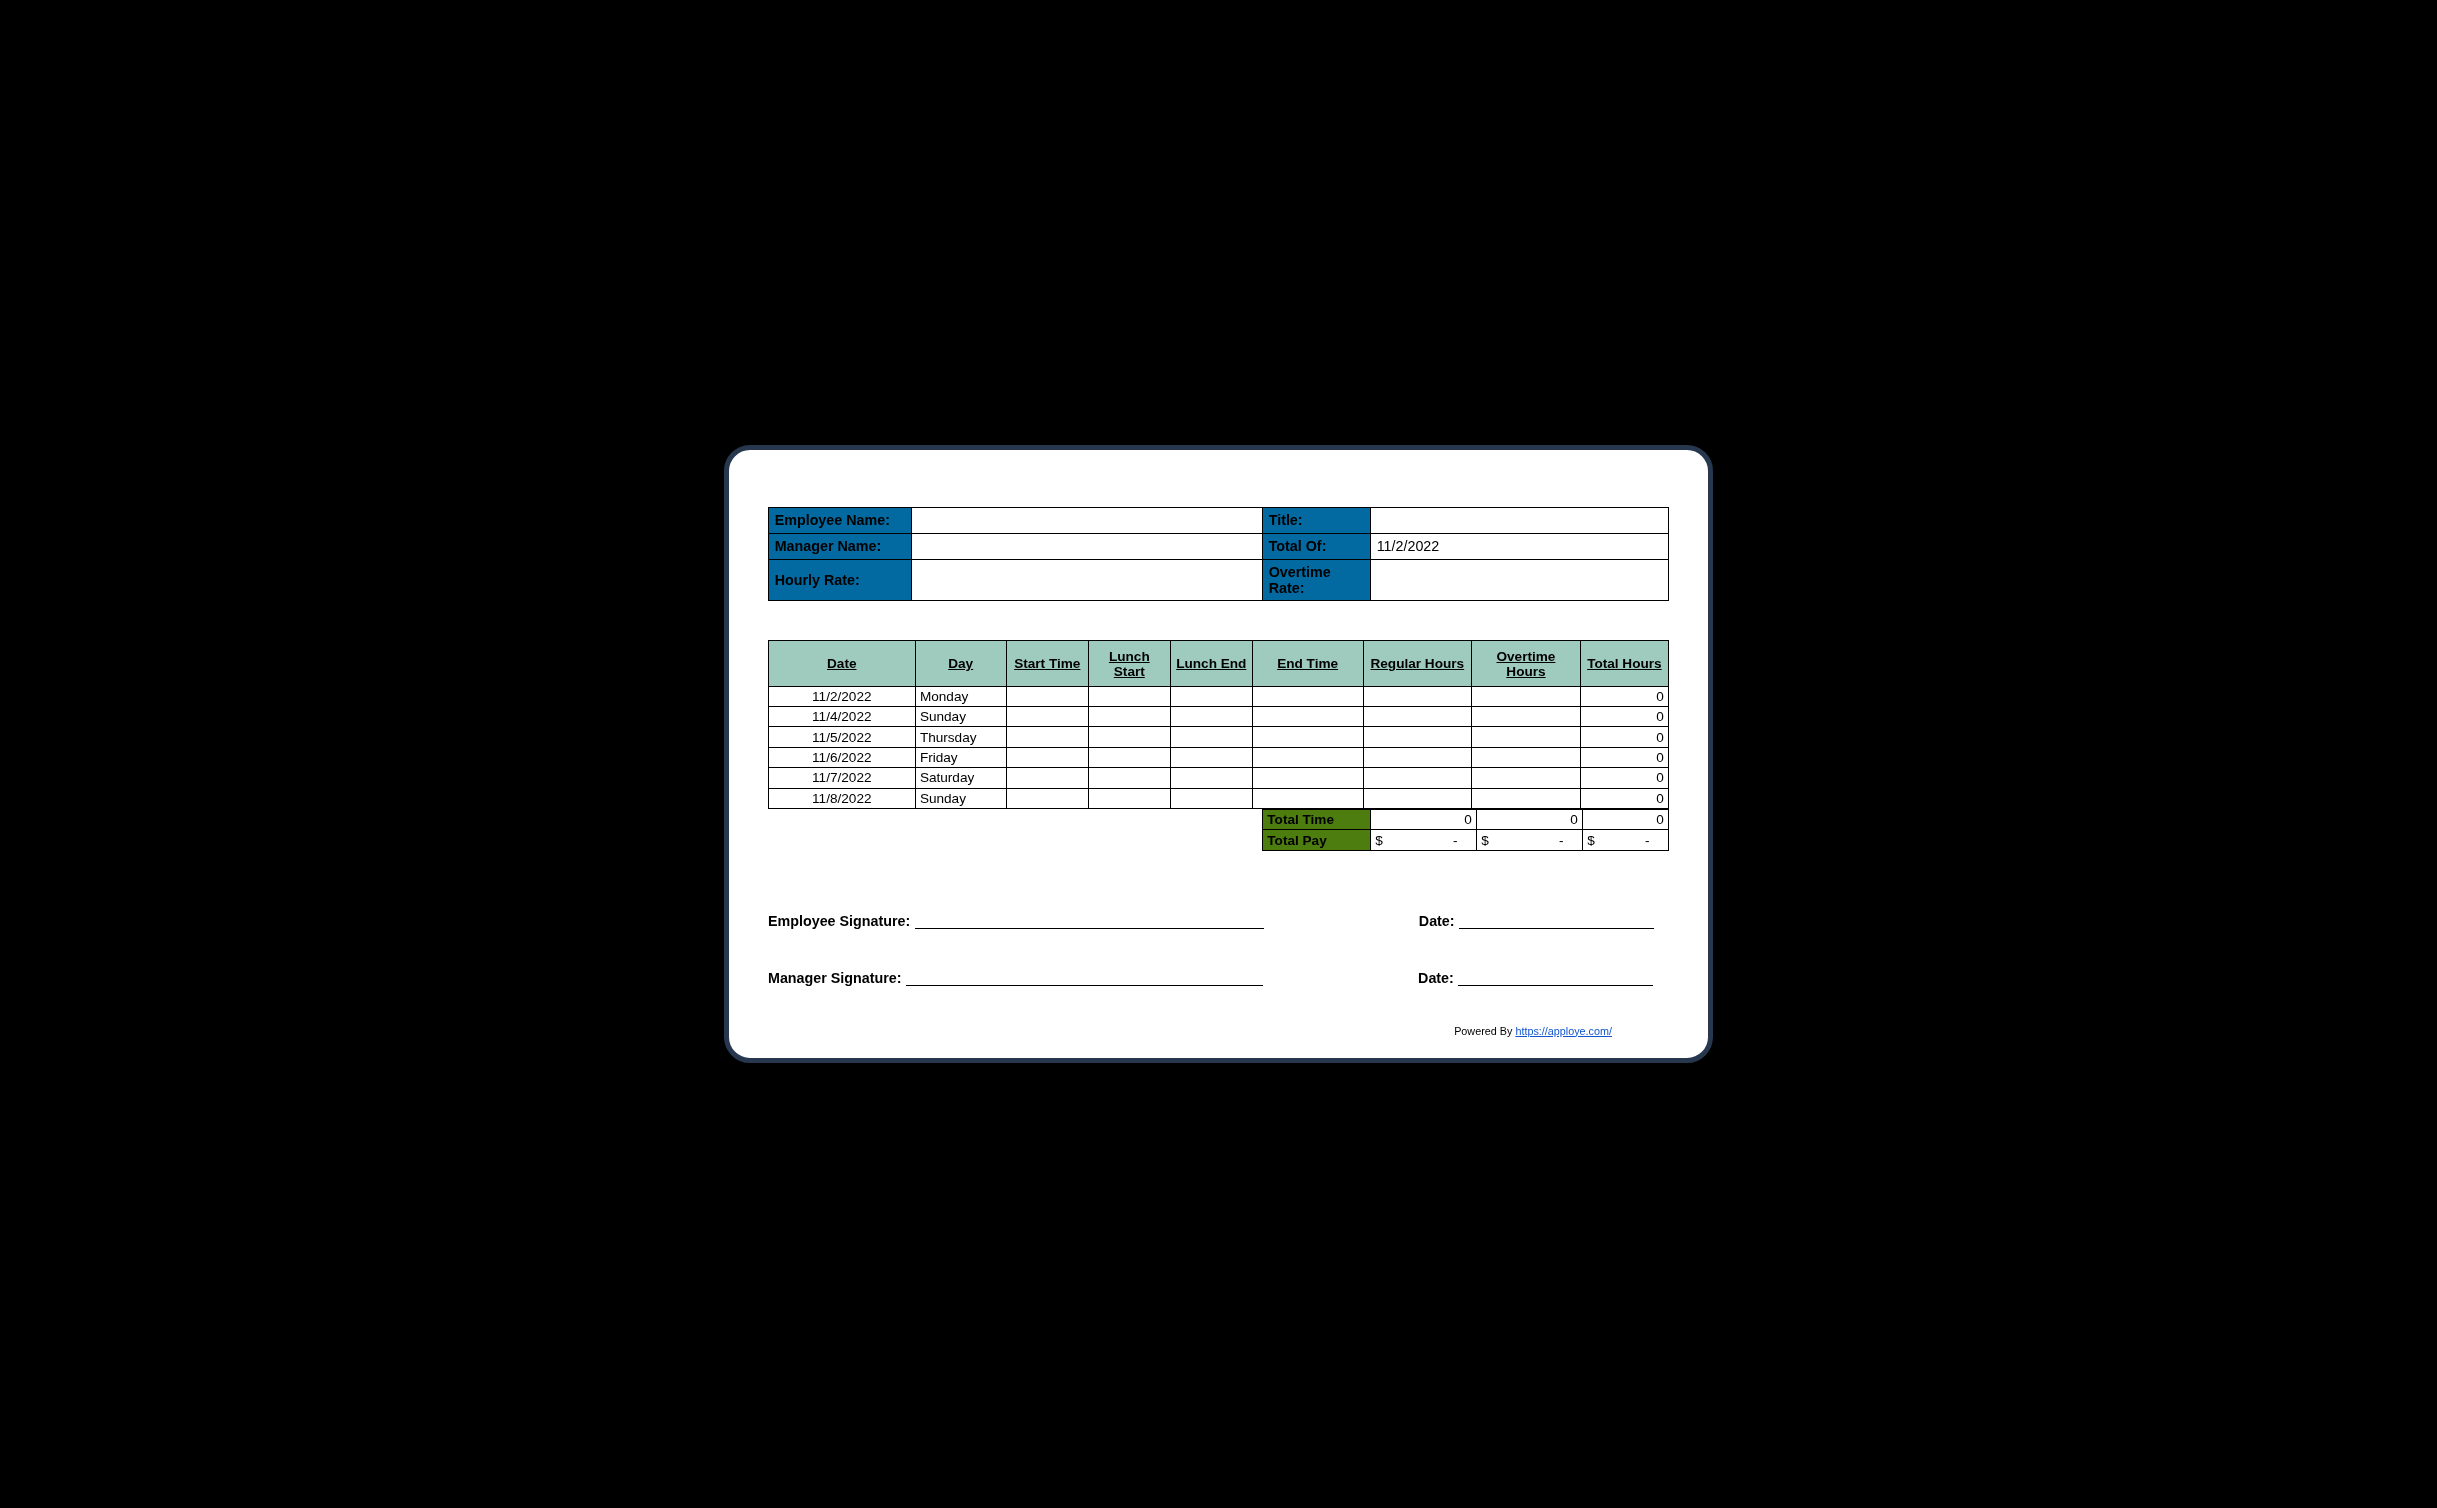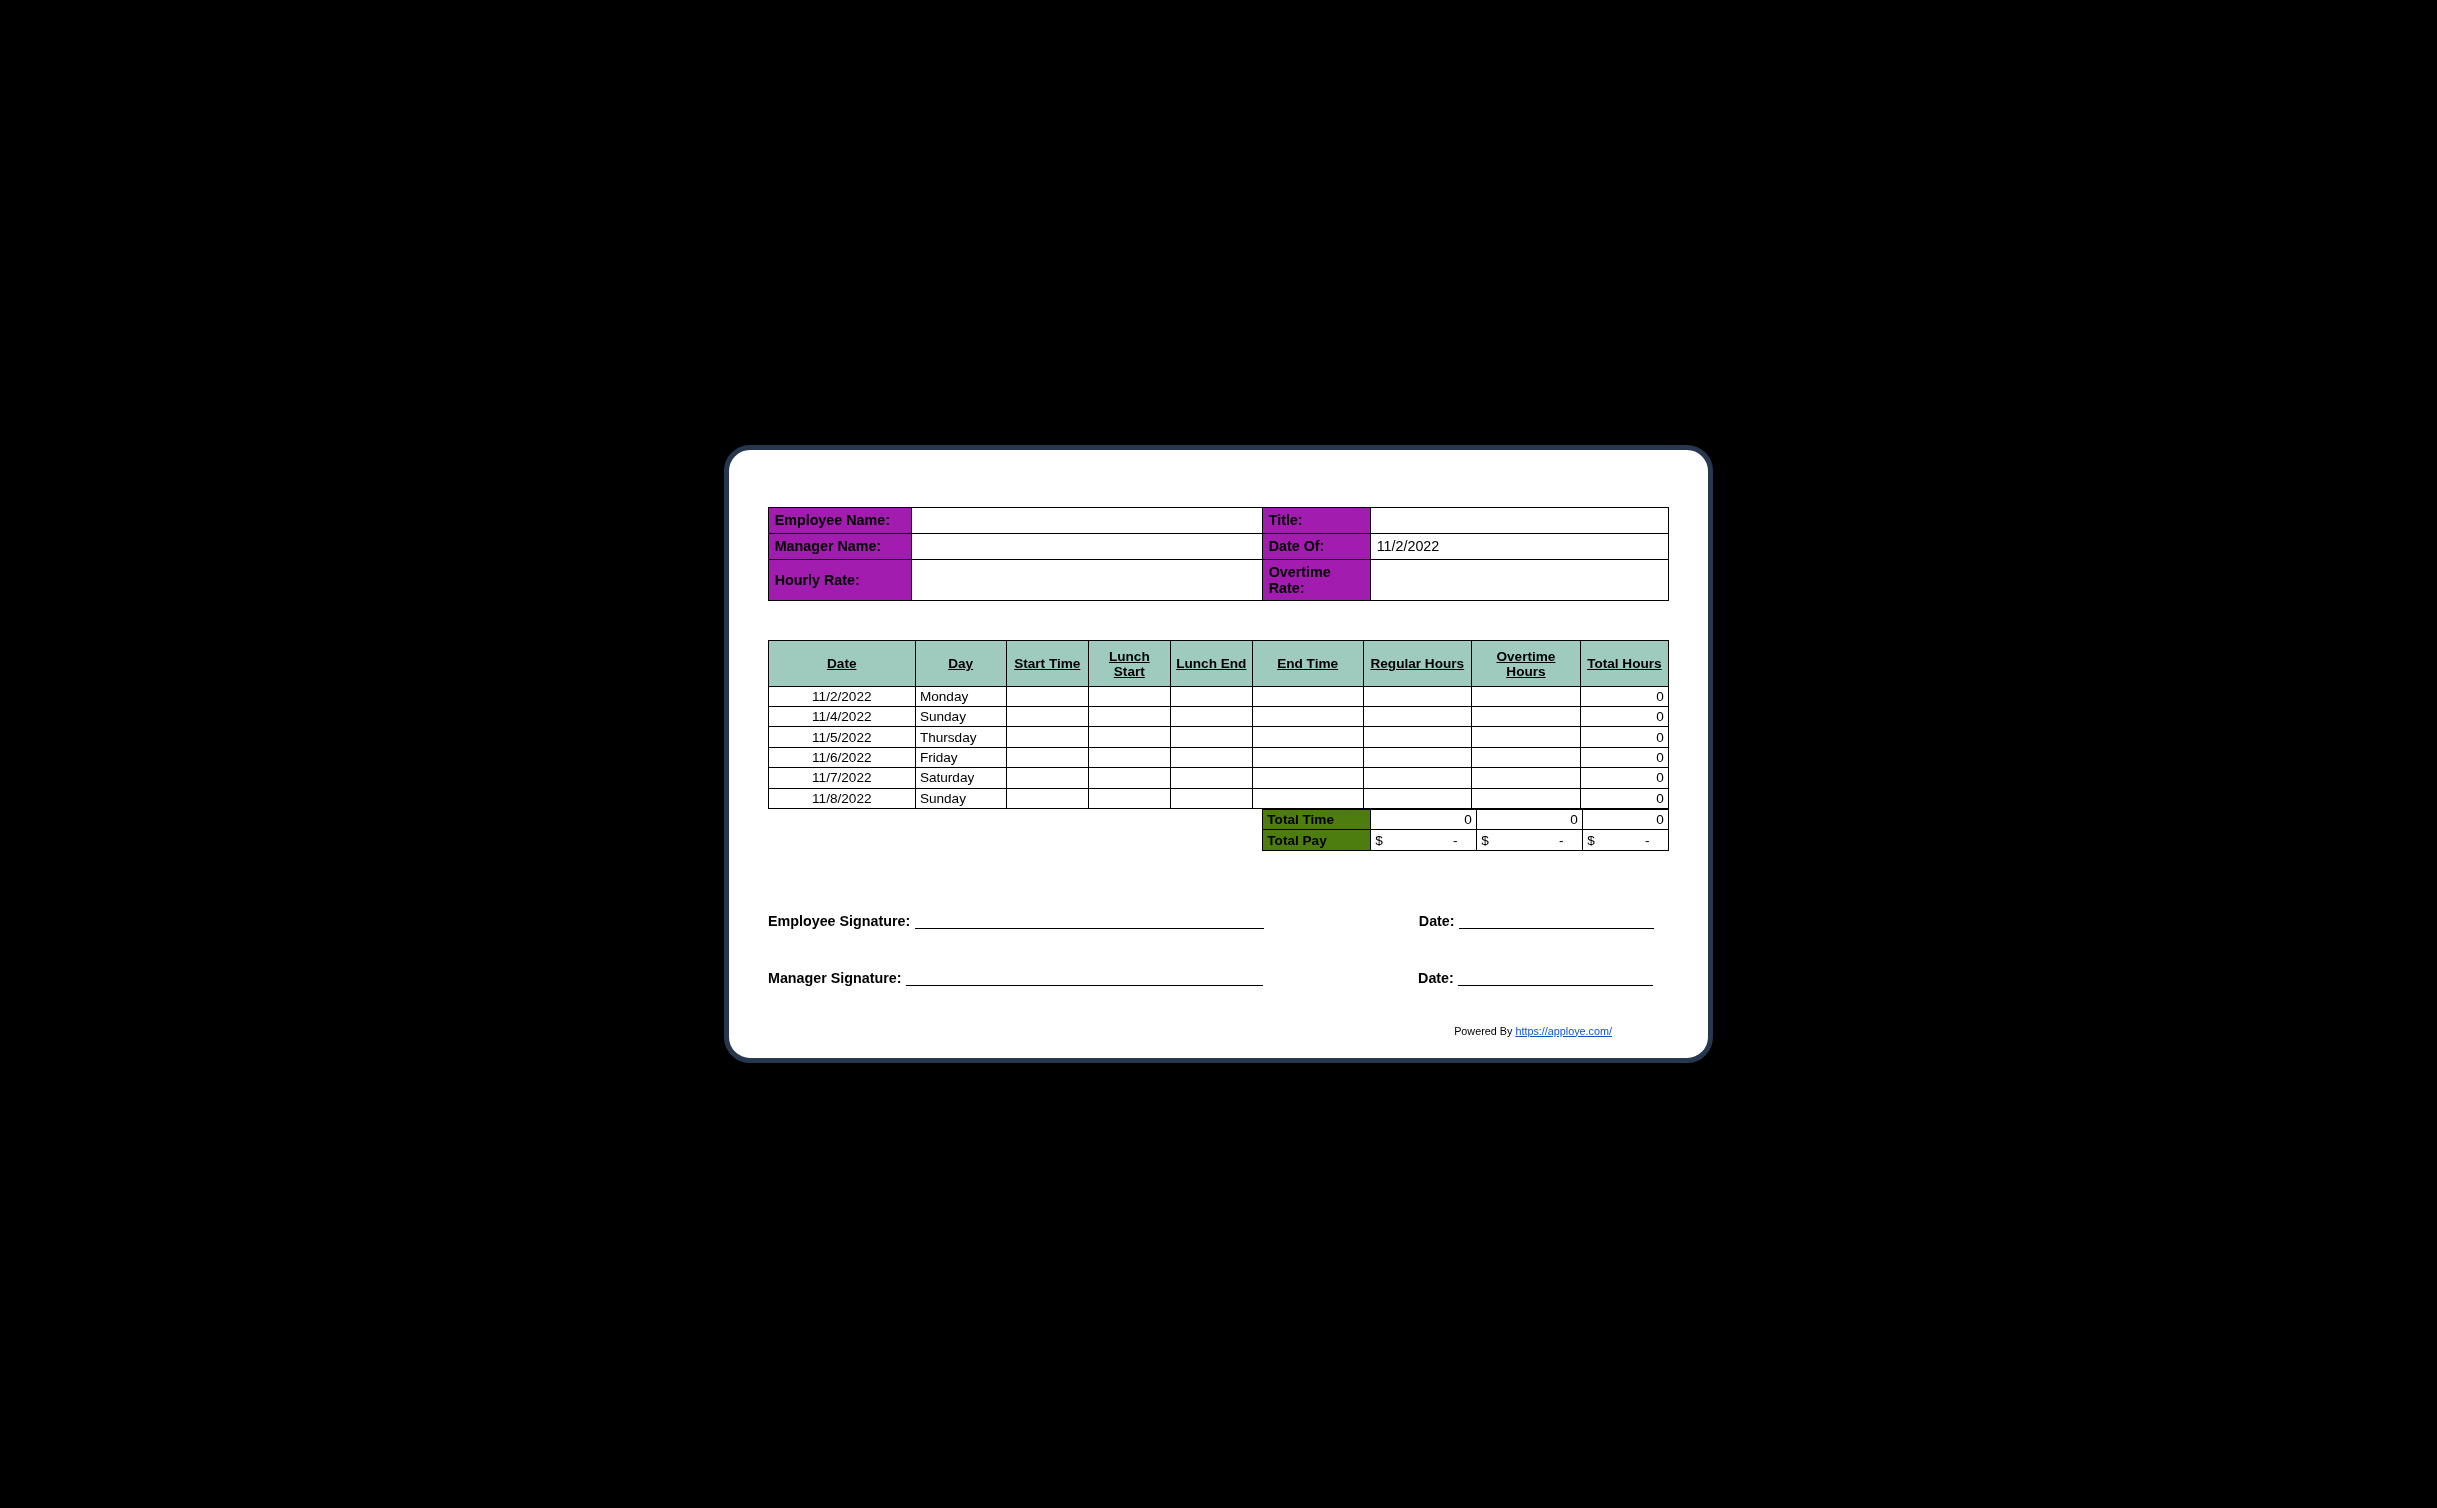--- a/index.html
+++ b/index.html
@@ -29,21 +29,21 @@
     margin-bottom: 39px;
   }
   .info-table td {
     border: 1.4px solid #000;
     padding: 4.3px 5.7px;
     font-size: 14.3px;
     font-weight: bold;
     height: 26px;
   }
   .info-label {
-    background: #a21caf;
+    background: #0369a1;
     width: 143px;
   }
   .info-val {
     font-weight: normal;
     background: #fff;
   }
   .info-val-wide { width: 351px; }
   .info-label2 { width: 108px; }
 
   
@@ -137,21 +137,21 @@
     <tbody>
         <tr>
       <td class="info-label">Employee Name:</td>
       <td class="info-val info-val-wide"></td>
       <td class="info-label info-label2">Title:</td>
       <td class="info-val"></td>
     </tr>
     <tr>
       <td class="info-label">Manager Name:</td>
       <td class="info-val info-val-wide"></td>
-      <td class="info-label info-label2">Date Of:</td>
+      <td class="info-label info-label2">Total Of:</td>
       <td class="info-val" style="font-weight:normal">11/2/2022</td>
     </tr>
     <tr>
       <td class="info-label">Hourly Rate:</td>
       <td class="info-val info-val-wide"></td>
       <td class="info-label info-label2">Overtime Rate:</td>
       <td class="info-val"></td>
     </tr>
   </tbody>
     </table>

